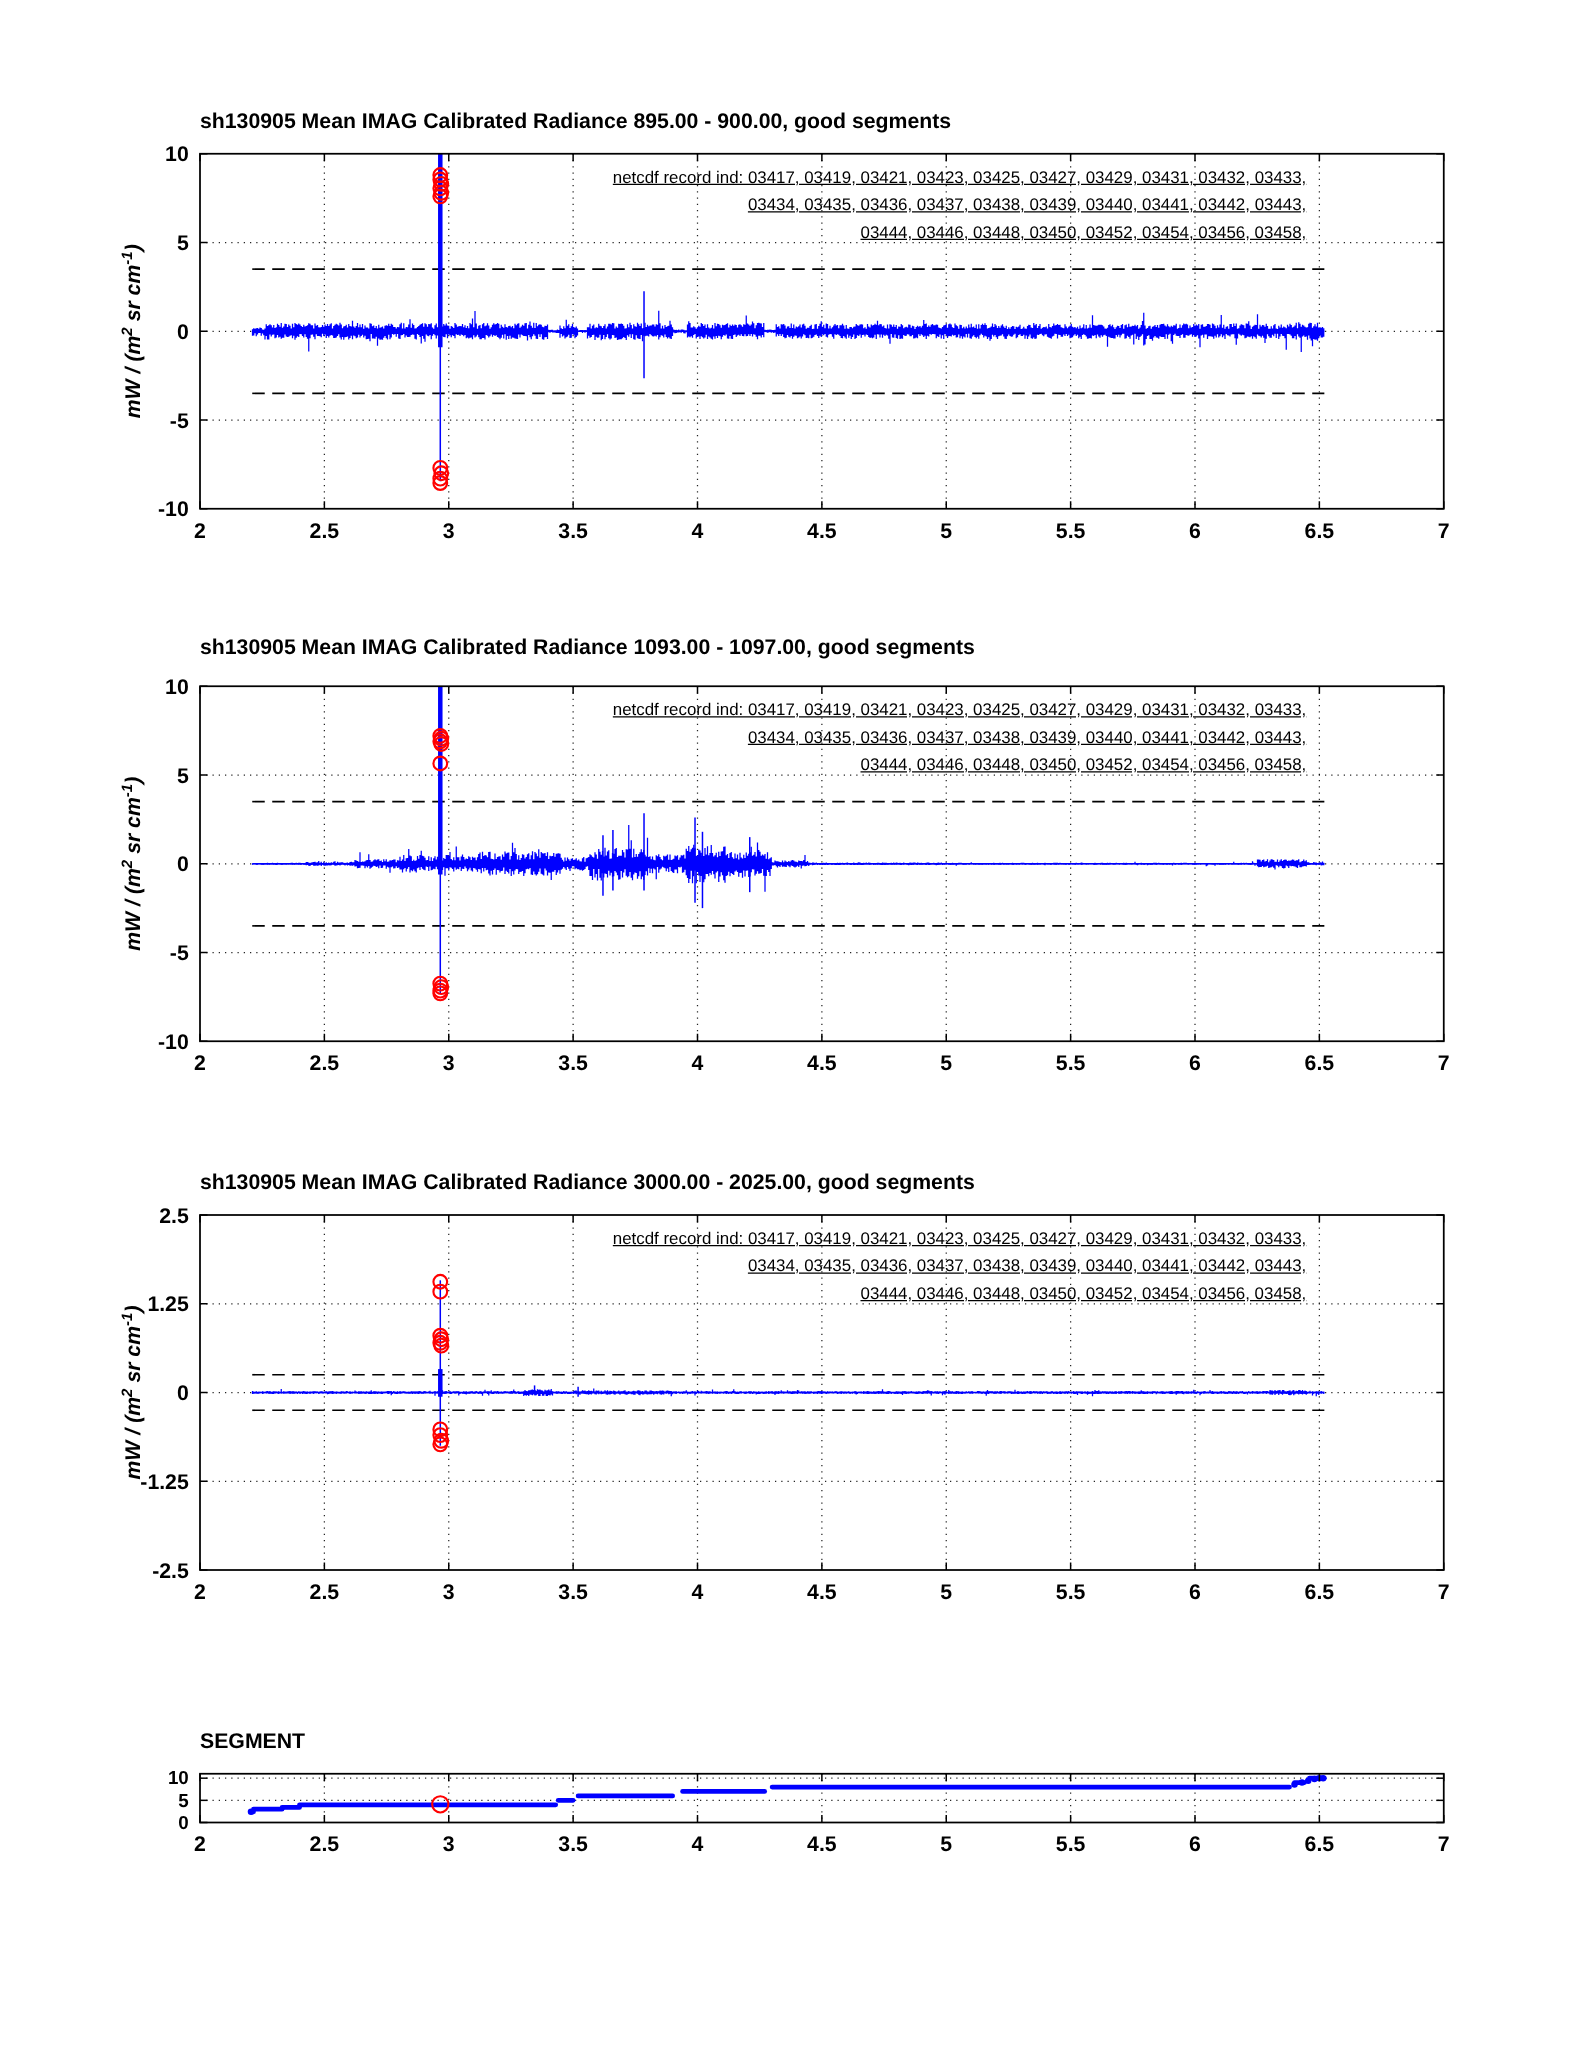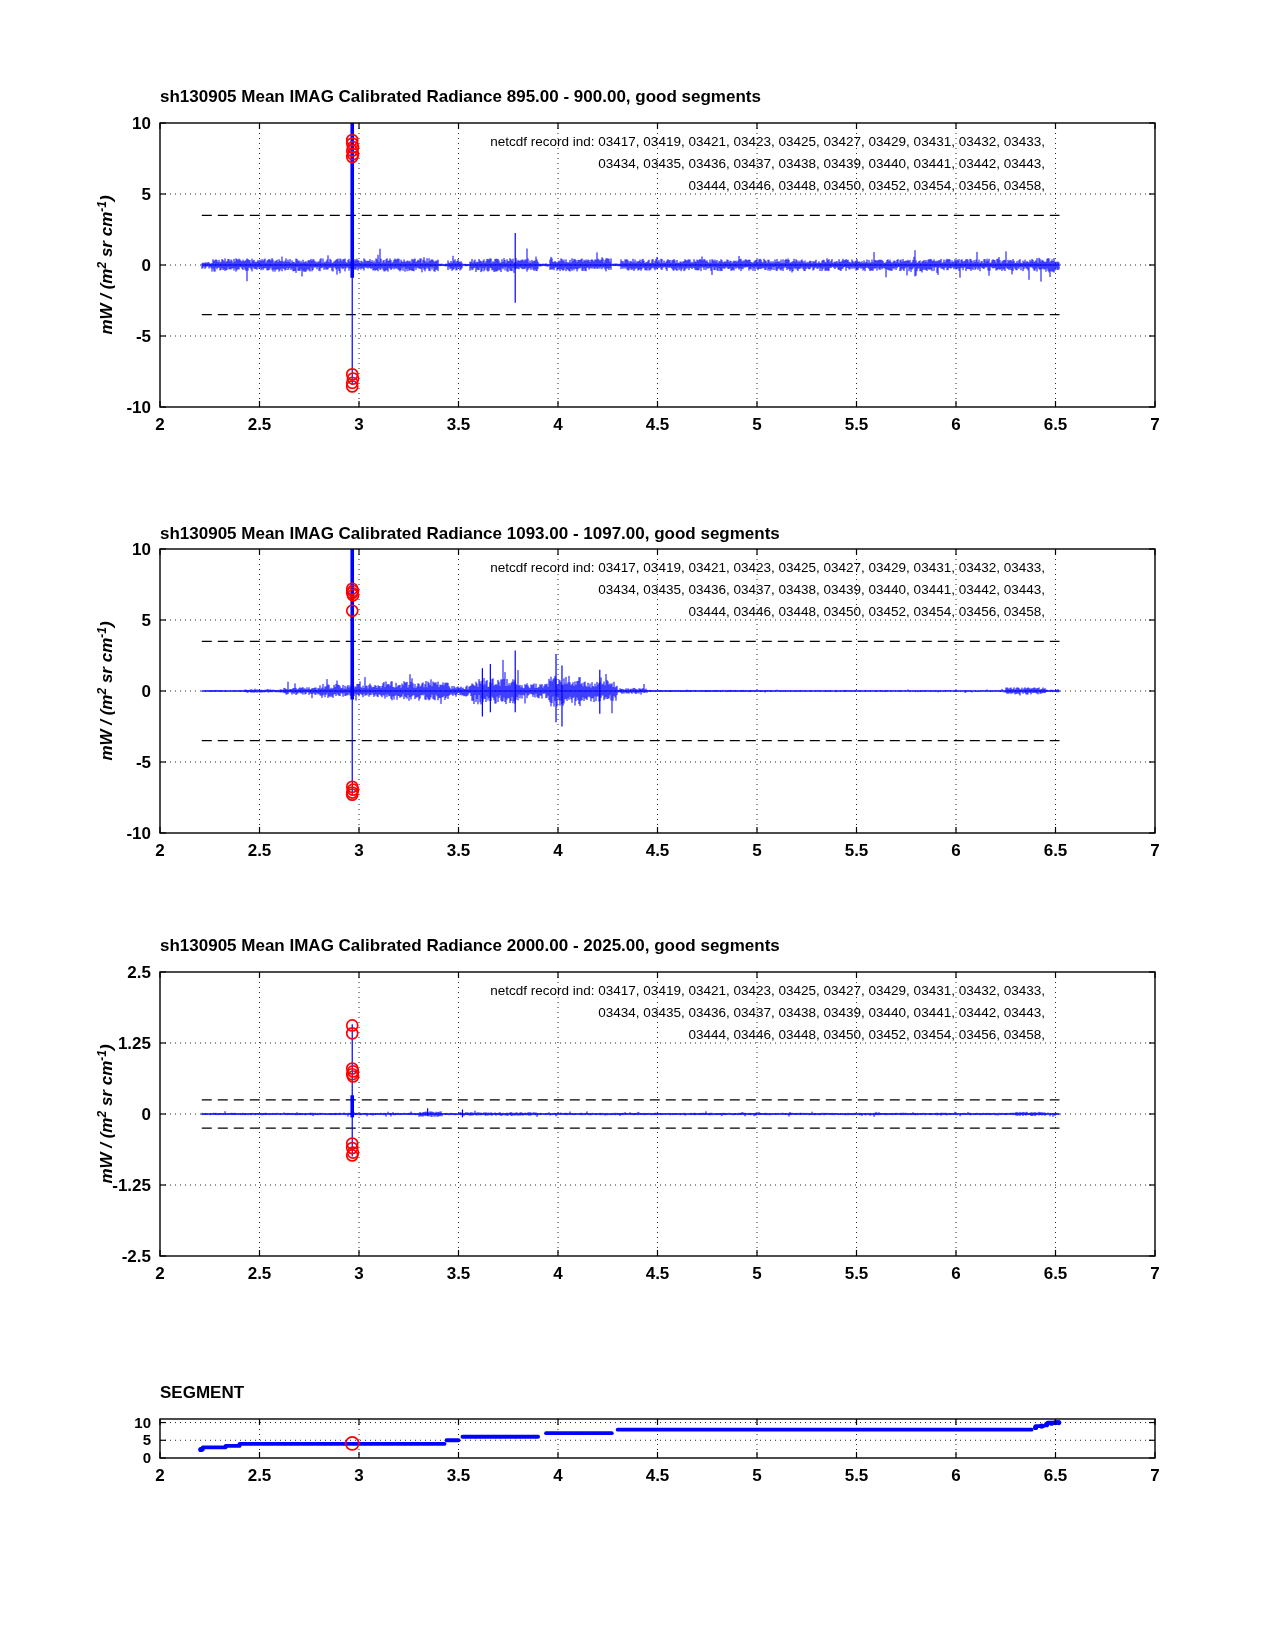--- a/index.html
+++ b/index.html
@@ -2,21 +2,21 @@
 <html><head>
 <meta charset="utf-8">
 <style>
   html,body{margin:0;padding:0;background:#fff;}
   .fig{position:relative;width:1275px;height:1650px;background:#ffffff;overflow:hidden;
        font-family:"Liberation Sans",sans-serif;color:#000;}
   .fig svg{position:absolute;left:0;top:0;}
   .title{position:absolute;left:160px;width:995px;text-align:left;
          font:bold 17px "Liberation Sans",sans-serif;white-space:nowrap;}
   .ann{position:absolute;right:230px;text-align:right;
-       font:13.5px "Liberation Sans",sans-serif;line-height:22px;white-space:nowrap;}
+       font:13.5px "Liberation Sans",sans-serif;line-height:22px;white-space:nowrap;text-decoration:underline;}
   .ylabel{position:absolute;left:106px;transform:translate(-50%,-50%) rotate(-90deg);
           font:italic bold 17px "Liberation Sans",sans-serif;white-space:nowrap;}
   .ylabel sup{font-size:12px;}
   .grid{stroke:#000;stroke-width:1;stroke-dasharray:1 4;opacity:.85;}
   .dash{stroke:#000;stroke-width:1.3;stroke-dasharray:10 6;}
   .sig{stroke:#0000ff;fill:none;}
   .red{stroke:#ff0000;fill:none;stroke-width:1.7;}
   .axis{fill:none;stroke:#000;stroke-width:1.4;}
   .tick{stroke:#000;stroke-width:1.2;}
   text.xlab{font:bold 17px "Liberation Sans",sans-serif;text-anchor:middle;fill:#000;}
@@ -366,22 +366,22 @@
         <text x="956" y="1481" class="xlab">6</text>
         <text x="1055.5" y="1481" class="xlab">6.5</text>
         <text x="1155" y="1481" class="xlab">7</text>
         <text x="151" y="1463" class="ylab4">0</text>
         <text x="151" y="1445.2727272727273" class="ylab4">5</text>
         <text x="151" y="1427.5454545454545" class="ylab4">10</text>
       </g>
     </svg>
 
   <div class="title" style="top:87px">sh130905 Mean IMAG Calibrated Radiance 895.00 - 900.00, good segments</div>
-  <div class="title" style="top:524px">sh130905 Mean IMAG Calibrated Radiance 1093.00 - 1097.00, good segments</div>
-  <div class="title" style="top:936px">sh130905 Mean IMAG Calibrated Radiance 2000.00 - 2025.00, good segments</div>
+  <div class="title" style="top:508px">sh130905 Mean IMAG Calibrated Radiance 1093.00 - 1097.00, good segments</div>
+  <div class="title" style="top:936px">sh130905 Mean IMAG Calibrated Radiance 3000.00 - 2025.00, good segments</div>
   <div class="title" style="top:1383px">SEGMENT</div>
 
   <div class="ann" style="top:131px">
     <div>netcdf record ind:  03417, 03419, 03421, 03423, 03425, 03427, 03429, 03431, 03432, 03433,</div>
     <div>03434, 03435, 03436, 03437, 03438, 03439, 03440, 03441, 03442, 03443,</div>
     <div>03444, 03446, 03448, 03450, 03452, 03454, 03456, 03458,</div>
   </div>
   <div class="ann" style="top:557px">
     <div>netcdf record ind:  03417, 03419, 03421, 03423, 03425, 03427, 03429, 03431, 03432, 03433,</div>
     <div>03434, 03435, 03436, 03437, 03438, 03439, 03440, 03441, 03442, 03443,</div>

